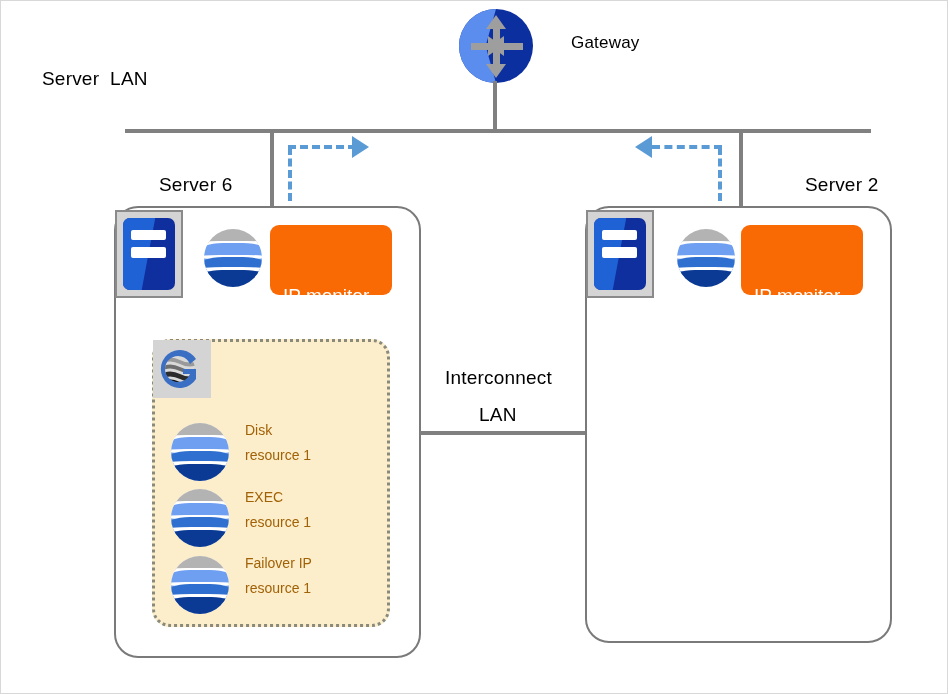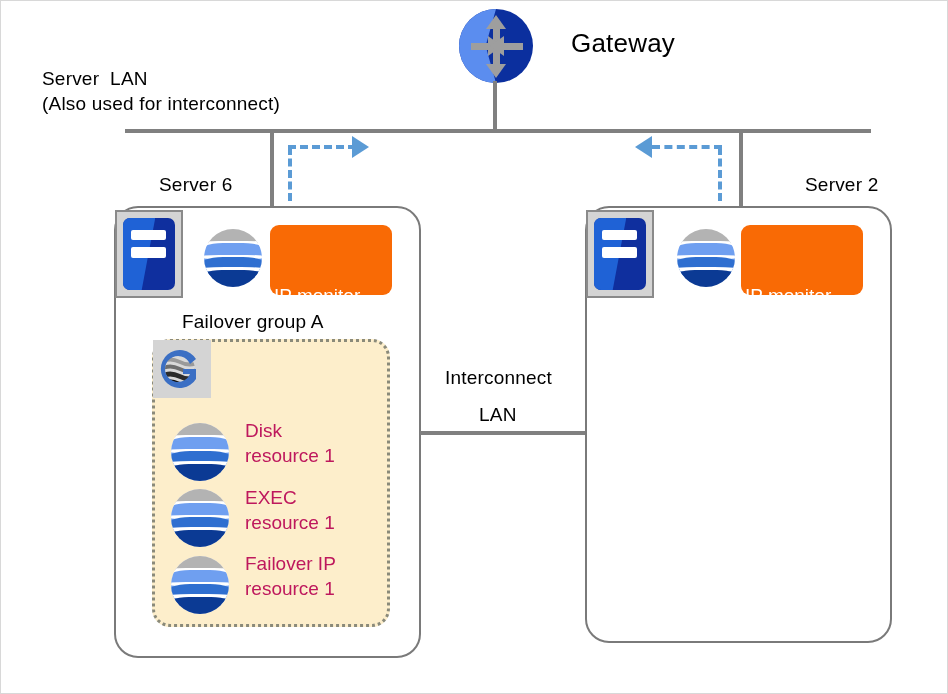--- a/index.html
+++ b/index.html
@@ -141,21 +141,21 @@
   }
 
   
   .badge {
     position: absolute;
     background: #f96a05;
     border-radius: 9px;
     color: #ffffff;
     font-size: 19px;
     line-height: 25px;
-    padding: 8px 12px 9px 4px;
+    padding: 8px 12px 9px 13px;
     white-space: pre;
     box-sizing: border-box;
   }
 
   
   #failover-group-box {
     position: absolute;
     background: #fdeecb;
     border: 3px dotted #8a8a7a;
     border-radius: 18px;
@@ -183,22 +183,22 @@
     border-left: 17px solid #5b9bd5;
   }
   .arrow-head.left {
     border-top: 11px solid transparent;
     border-bottom: 11px solid transparent;
     border-right: 17px solid #5b9bd5;
   }
 
   .res-label {
     position: absolute;
-    color: #be185d;
-    font-size: 19px;
+    color: #a16207;
+    font-size: 14px;
     line-height: 23px;
     white-space: pre;
   }
 </style>
 </head>
 <body>
 
 <div id="canvas">
 
   <div id="gateway-icon" class="abs">
@@ -210,26 +210,25 @@
     <div class="gw-shaft" style="left:34px; top:33px; width:7px; height:26px;"></div>
     <div class="gw-head" style="left:27px; top:55px; border-left:10px solid transparent; border-right:10px solid transparent; border-top:14px solid #9e9e9e;"></div>
 
     <div class="gw-shaft" style="left:12px; top:34px; width:24px; height:7px;"></div>
     <div class="gw-head" style="left:29px; top:27px; border-top:10px solid transparent; border-bottom:10px solid transparent; border-left:14px solid #9e9e9e;"></div>
 
     <div class="gw-shaft" style="left:40px; top:34px; width:24px; height:7px;"></div>
     <div class="gw-head" style="left:31px; top:27px; border-top:10px solid transparent; border-bottom:10px solid transparent; border-right:14px solid #9e9e9e;"></div>
   </div>
 
-  <div class="label" style="left:570px; top:30px; font-size:26px;">Gateway</div>
+  <div class="label" style="left:570px; top:30px; font-size:17px;">Gateway</div>
 
   <div class="bus" style="left:492px; top:80px; width:4px; height:50px;"></div>
 
   <div class="label" style="left:41px; top:66px;">Server  LAN</div>
-  <div class="label" style="left:41px; top:91px;">(Also used for interconnect)</div>
 
   <div class="bus" style="left:124px; top:128px; width:746px; height:4px;"></div>
 
   <div class="bus" style="left:269px; top:128px; width:4px; height:80px;"></div>
 
   <div class="bus" style="left:738px; top:128px; width:4px; height:80px;"></div>
 
   <div class="dash-v" style="left:287px; top:146px; height:54px;"></div>
   <div class="dash-h" style="left:287px; top:144px; width:68px;"></div>
   <div class="arrow-head right" style="left:351px; top:135px;"></div>
@@ -258,21 +257,20 @@
     <div class="g-band s3"></div>
     <div class="sep" style="top:66%;"></div>
     <div class="g-band s4"></div>
   </div>
 
   <div class="badge" style="left:269px; top:224px; width:122px; height:70px;">
     <div>IP monitor</div>
     <div>resource 1</div>
   </div>
 
-  <div class="label" style="left:181px; top:309px;">Failover group A</div>
 
   <div id="failover-group-box" style="left:151px; top:338px; width:238px; height:288px;"></div>
 
   <div class="group-icon" style="left:152px; top:339px;">
     <svg width="52" height="52" viewBox="0 0 52 52">
       <defs>
         <clipPath id="gclip">
             <circle cx="24" cy="26" r="15"></circle>
           </clipPath>
       </defs>

